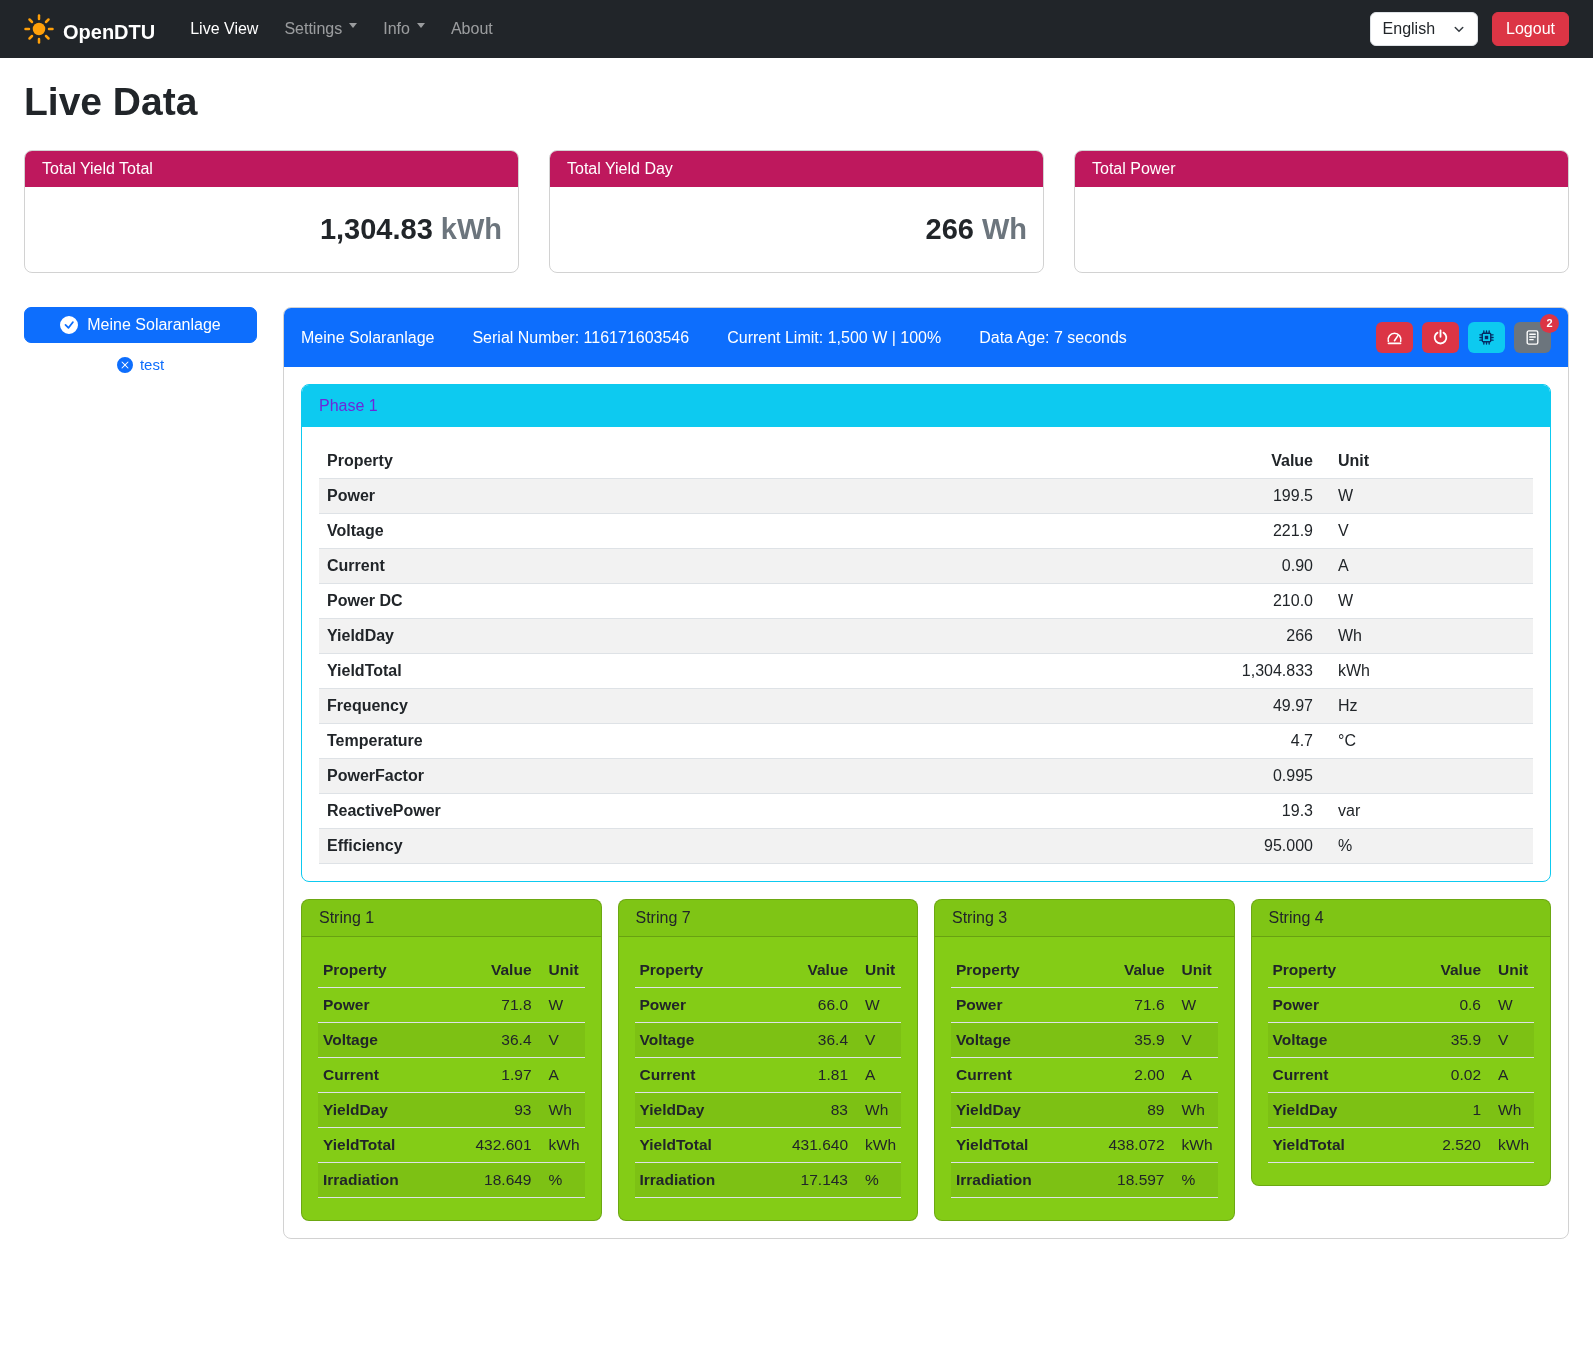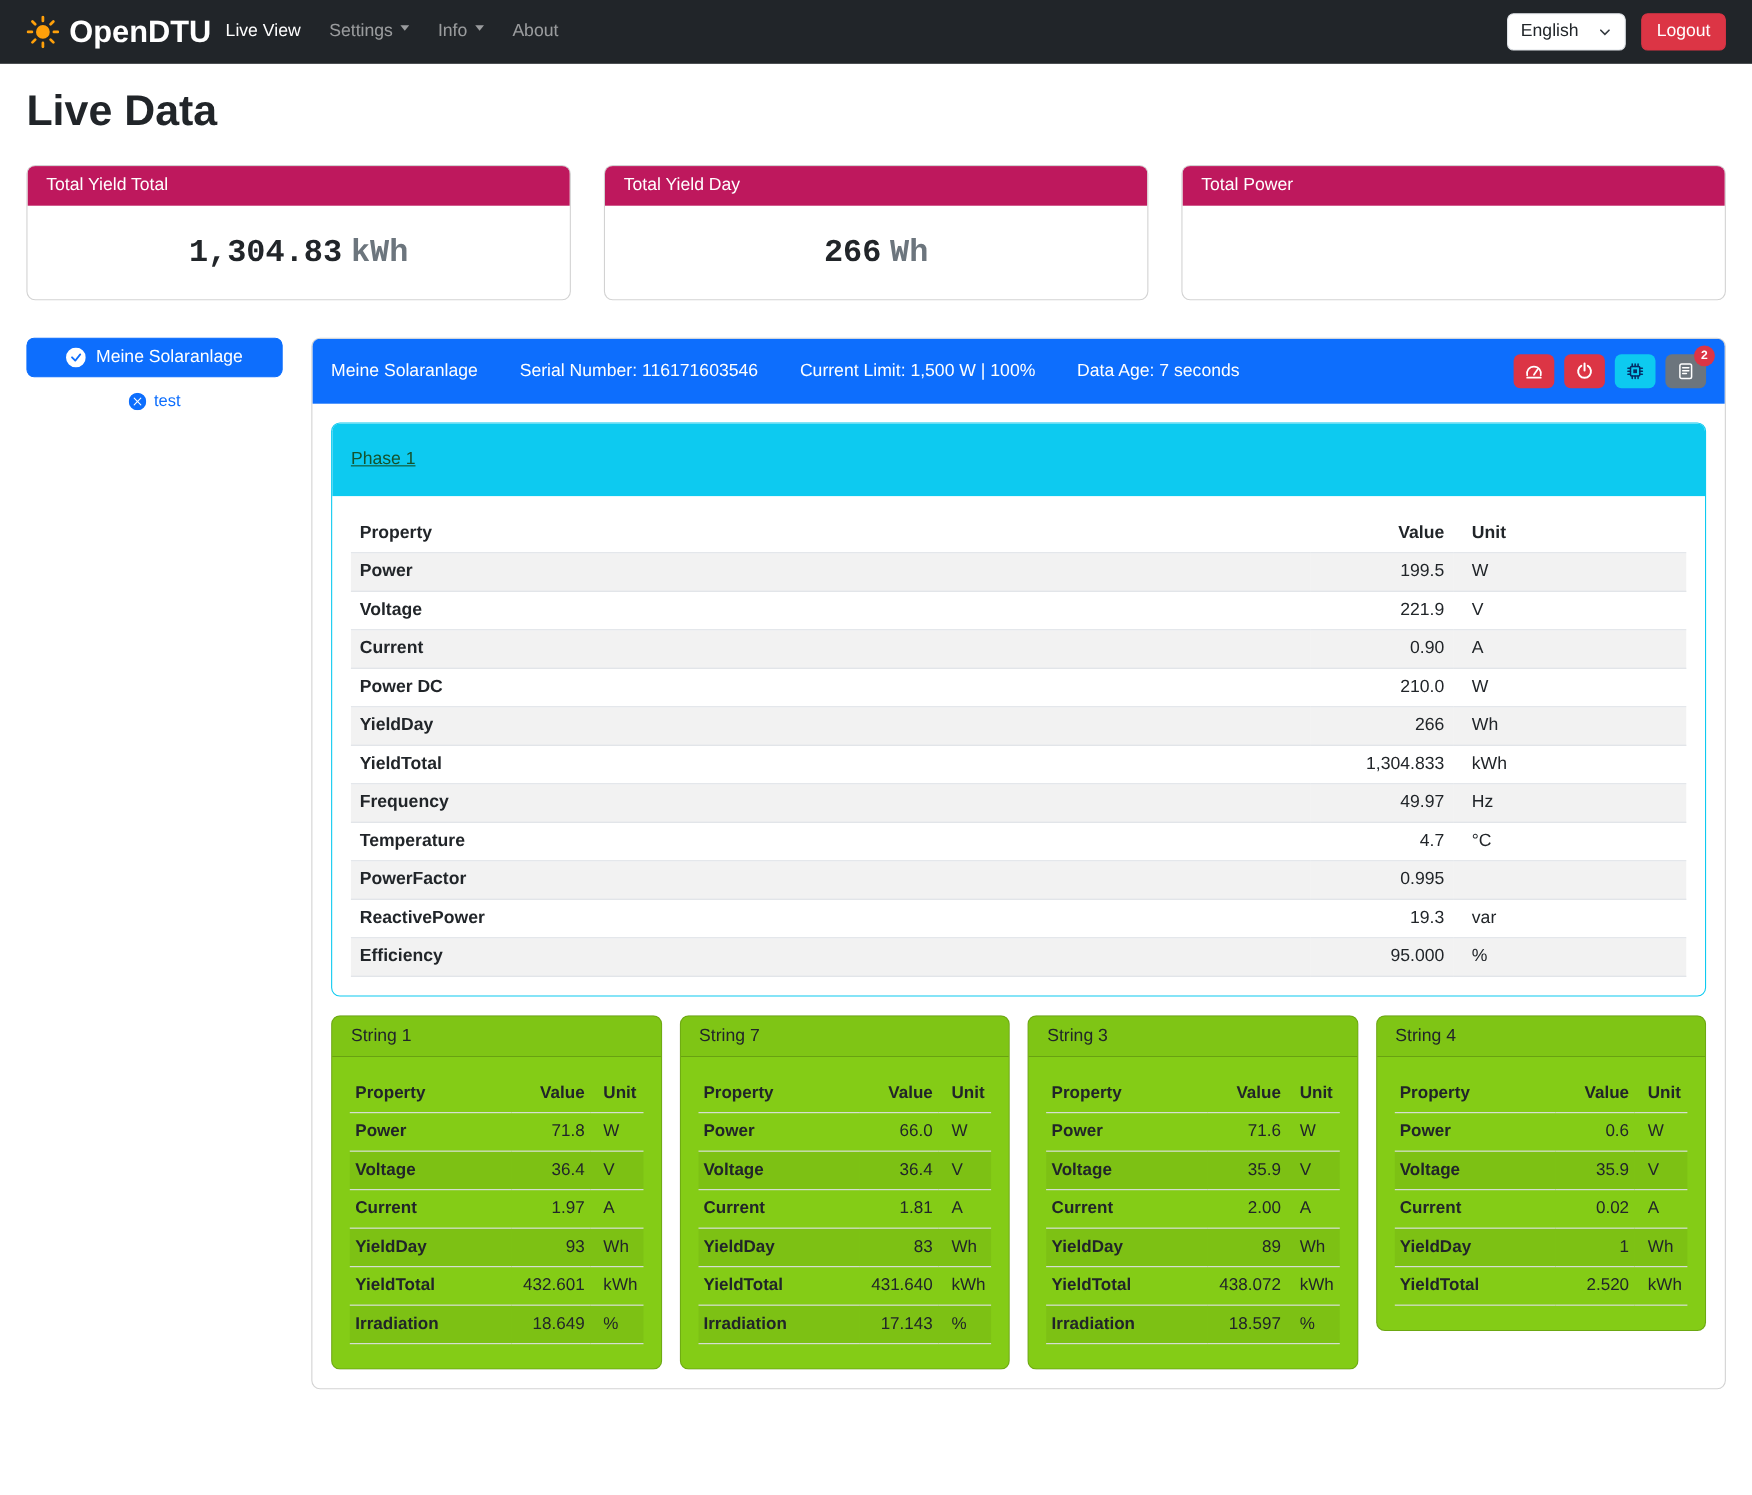--- a/index.html
+++ b/index.html
@@ -13,23 +13,23 @@
   }
   
   .navbar {
     background: #212529;
     height: 58px;
     display: flex;
     align-items: center;
     padding: 0 24px;
   }
   .brand {
-    display: flex; align-items: center; gap: 9px;
-    color: #fff; font-size: 28px; font-weight: 600;
-    cursor: pointer;
+    display: flex; align-items: flex-end; gap: 9px;
+    color: #fff; font-size: 20px; font-weight: 600;
+    margin-right: 22px; cursor: pointer;
   }
   .nav-links { display: flex; list-style: none; align-items: center; }
   .nav-link {
     color: rgba(255,255,255,.55);
     padding: 8px 13px;
     display: flex; align-items: flex-start; gap: 7px;
     cursor: pointer; font-size: 16px;
   }
   .nav-link.active { color: #ffffff; }
   .caret {
@@ -62,23 +62,22 @@
     flex: 1;
     border: 1px solid rgba(0,0,0,.175);
     border-radius: 8px;
     overflow: hidden;
   }
   .summary-card .sc-header {
     background: #be185d; color: #fff;
     padding: 9px 17px; font-size: 16px;
   }
   .summary-card .sc-body {
-    padding: 26px 16px; text-align: center;
+    padding: 26px 16px; text-align: right;
     font-size: 29px;
-    font-family: Liberation Mono, monospace;
   }
   .sc-value { font-weight: 600; color: #212529; }
   .sc-unit { font-weight: 600; color: #6c757d; margin-left: 8px; }
 
   .content-row { display: flex; gap: 26px; align-items: flex-start; }
   .sidebar { width: 233px; flex-shrink: 0; }
   .inv-select-btn {
     width: 100%;
     background: #0d6efd; color: #fff;
     border: 1px solid #0d6efd; border-radius: 7px;
@@ -123,21 +122,21 @@
   }
   .main-card-body { padding: 17px; }
 
   
   .phase-card {
     border: 1px solid #0dcaf0;
     border-radius: 8px;
     overflow: hidden;
     margin-bottom: 17px;
   }
-  .phase-header { background: #0dcaf0; color: #14532d; padding: 24px 17px; font-size: 16px; text-decoration: underline; }
+  .phase-header { background: #0dcaf0; color: #6d28d9; padding: 12px 17px; font-size: 16px; }
   .phase-body { padding: 17px; }
 
   table { width: 100%; border-collapse: collapse; }
   th, td {
     padding: 8px;
     text-align: left;
     border-bottom: 1px solid #dee2e6;
     font-size: 16px;
   }
   thead th { font-weight: 700; }

